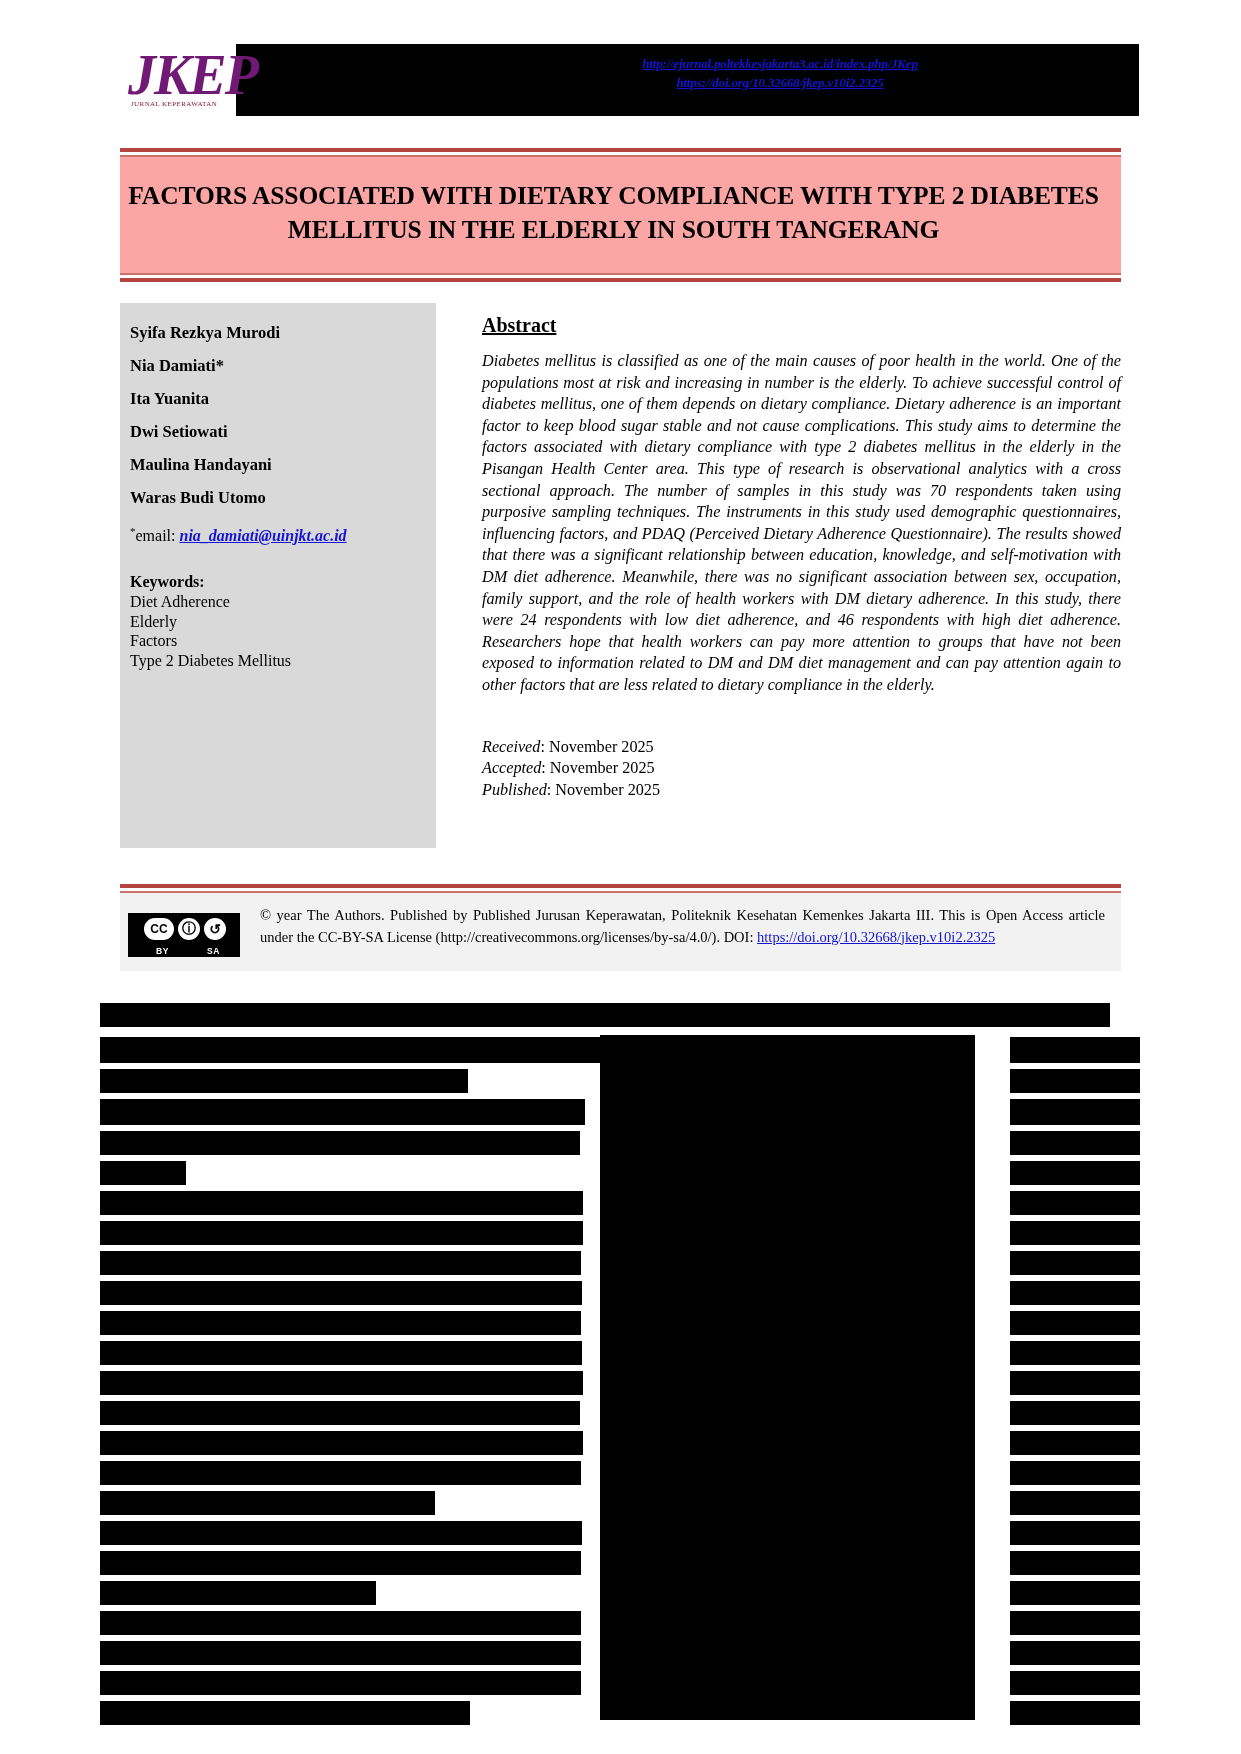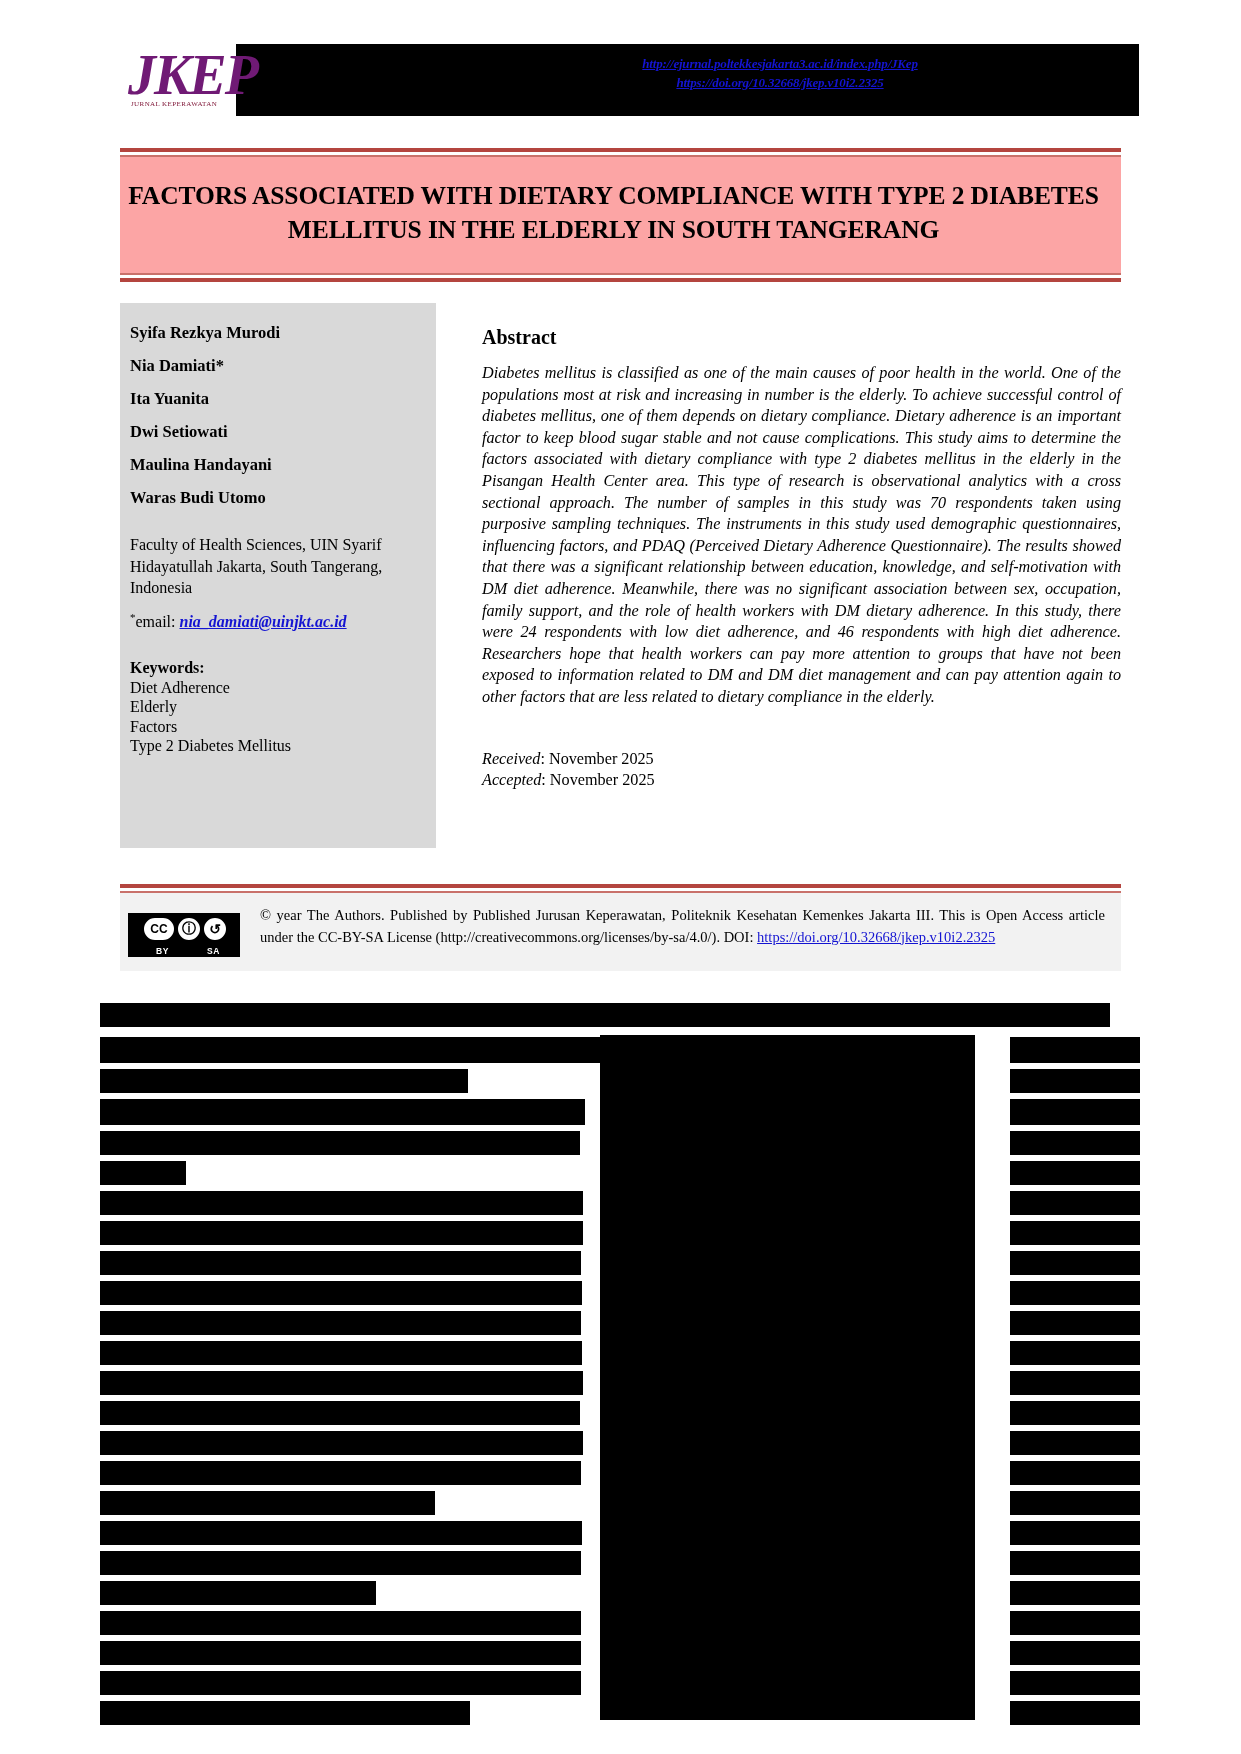--- a/index.html
+++ b/index.html
@@ -169,21 +169,22 @@
   
   .abstract-col {
     position: absolute;
     left: 362px; top: 0;
     width: 639px;
   }
   .abstract-head {
     font-weight: bold;
     font-size: 20px;
     line-height: 24px;
-    margin: 22px 0 14px 0;
+    margin: 10px 0 14px 0;
+    text-decoration: underline;
   }
   .abstract-body {
     font-style: italic;
     font-size: 16.2px;
     line-height: 21.6px;
     text-align: justify;
     margin: 0;
   }
   .dates {
     margin-top: 40px;
@@ -307,41 +308,41 @@
   <div class="meta-wrap">
 
     <div class="author-panel">
       <div class="author-name">Syifa Rezkya Murodi</div>
       <div class="author-name">Nia Damiati*</div>
       <div class="author-name">Ita Yuanita</div>
       <div class="author-name">Dwi Setiowati</div>
       <div class="author-name">Maulina Handayani</div>
       <div class="author-name">Waras Budi Utomo</div>
 
-      <div class="affiliation">Faculty of Health Sciences, UIN Syarif Hidayatullah Jakarta, South Tangerang, Indonesia</div>
 
       <div class="email-line">
         <sup>*</sup><span>email:</span>
         <a href="#" class="email-link">nia_damiati@uinjkt.ac.id</a>
       </div>
 
       <div class="keywords-head"><span>Keywords</span><span>:</span></div>
       <div class="keyword-item">Diet Adherence</div>
       <div class="keyword-item">Elderly</div>
       <div class="keyword-item">Factors</div>
       <div class="keyword-item">Type 2 Diabetes Mellitus</div>
     </div>
 
     <div class="abstract-col">
       <div class="abstract-head">Abstract</div>
       <p class="abstract-body">Diabetes mellitus is classified as one of the main causes of poor health in the world. One of the populations most at risk and increasing in number is the elderly. To achieve successful control of diabetes mellitus, one of them depends on dietary compliance. Dietary adherence is an important factor to keep blood sugar stable and not cause complications. This study aims to determine the factors associated with dietary compliance with type 2 diabetes mellitus in the elderly in the Pisangan Health Center area. This type of research is observational analytics with a cross sectional approach. The number of samples in this study was 70 respondents taken using purposive sampling techniques. The instruments in this study used demographic questionnaires, influencing factors, and PDAQ (Perceived Dietary Adherence Questionnaire). The results showed that there was a significant relationship between education, knowledge, and self-motivation with DM diet adherence. Meanwhile, there was no significant association between sex, occupation, family support, and the role of health workers with DM dietary adherence. In this study, there were 24 respondents with low diet adherence, and 46 respondents with high diet adherence. Researchers hope that health workers can pay more attention to groups that have not been exposed to information related to DM and DM diet management and can pay attention again to other factors that are less related to dietary compliance in the elderly.</p>
 
       <div class="dates">
         <div><span class="lbl">Received</span><span>: November 2025</span></div>
         <div><span class="lbl">Accepted</span><span>: November 2025</span></div>
+        <div><span class="lbl">Published</span><span>: November 2025</span></div>
       </div>
     </div>
   </div>
 
   <div class="footer-wrap">
     <div class="rule-thick"></div>
     <div class="rule-gap"></div>
     <div class="rule-thin"></div>
     <div class="footer-box">
       <div class="cc-badge">

